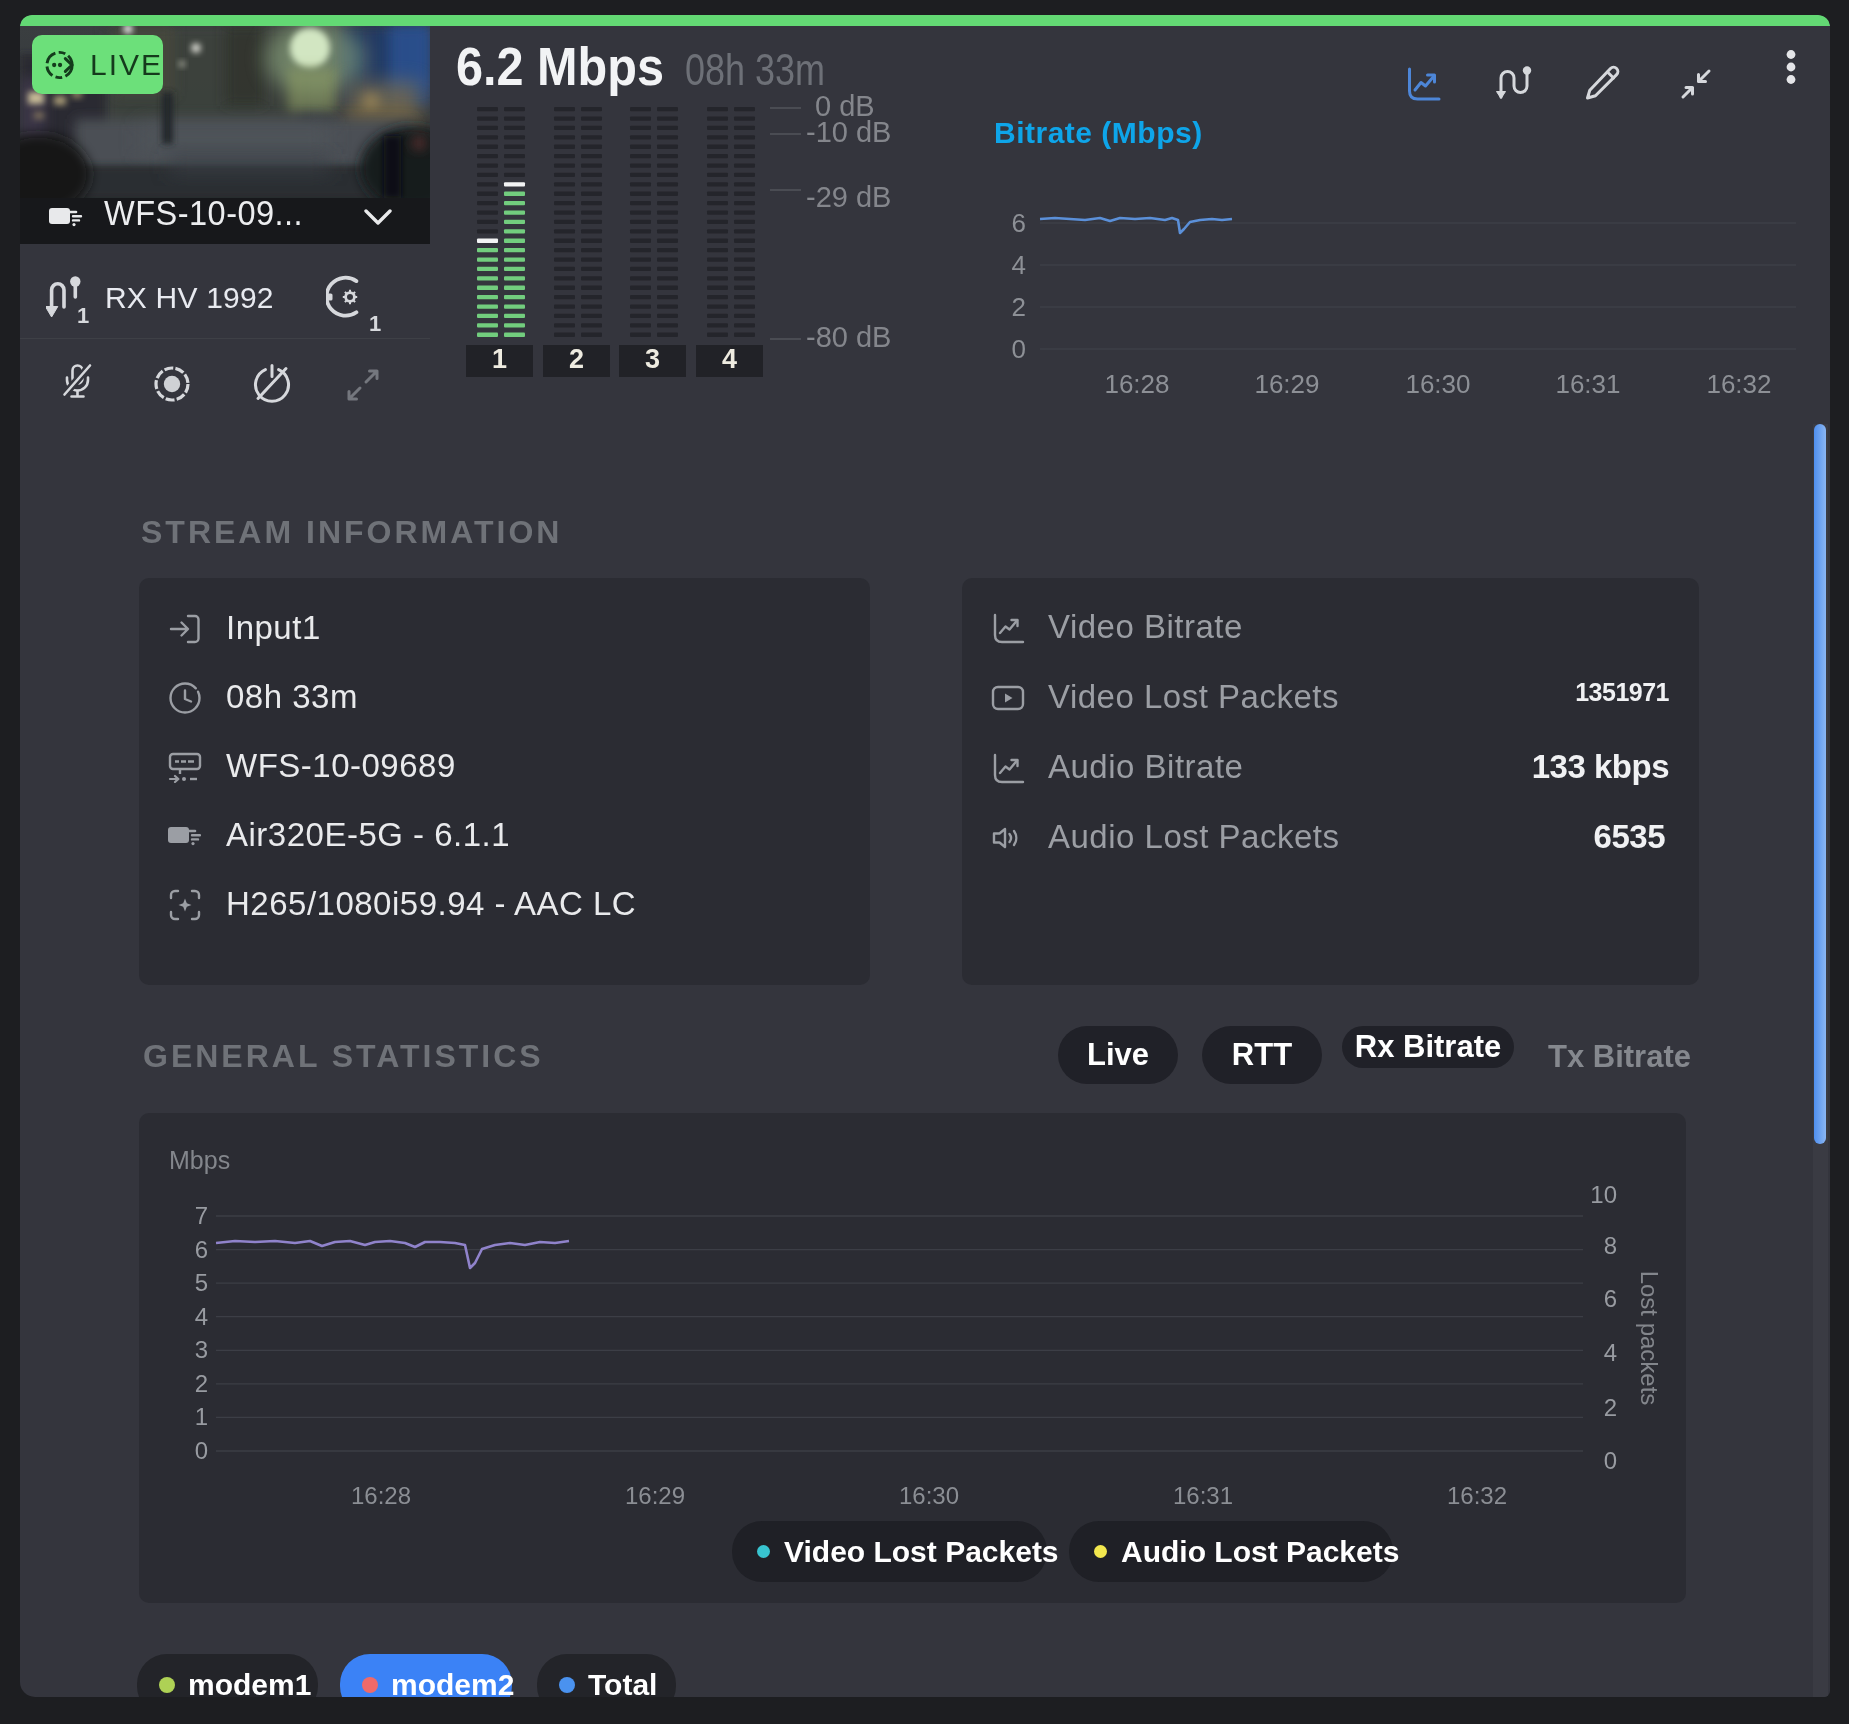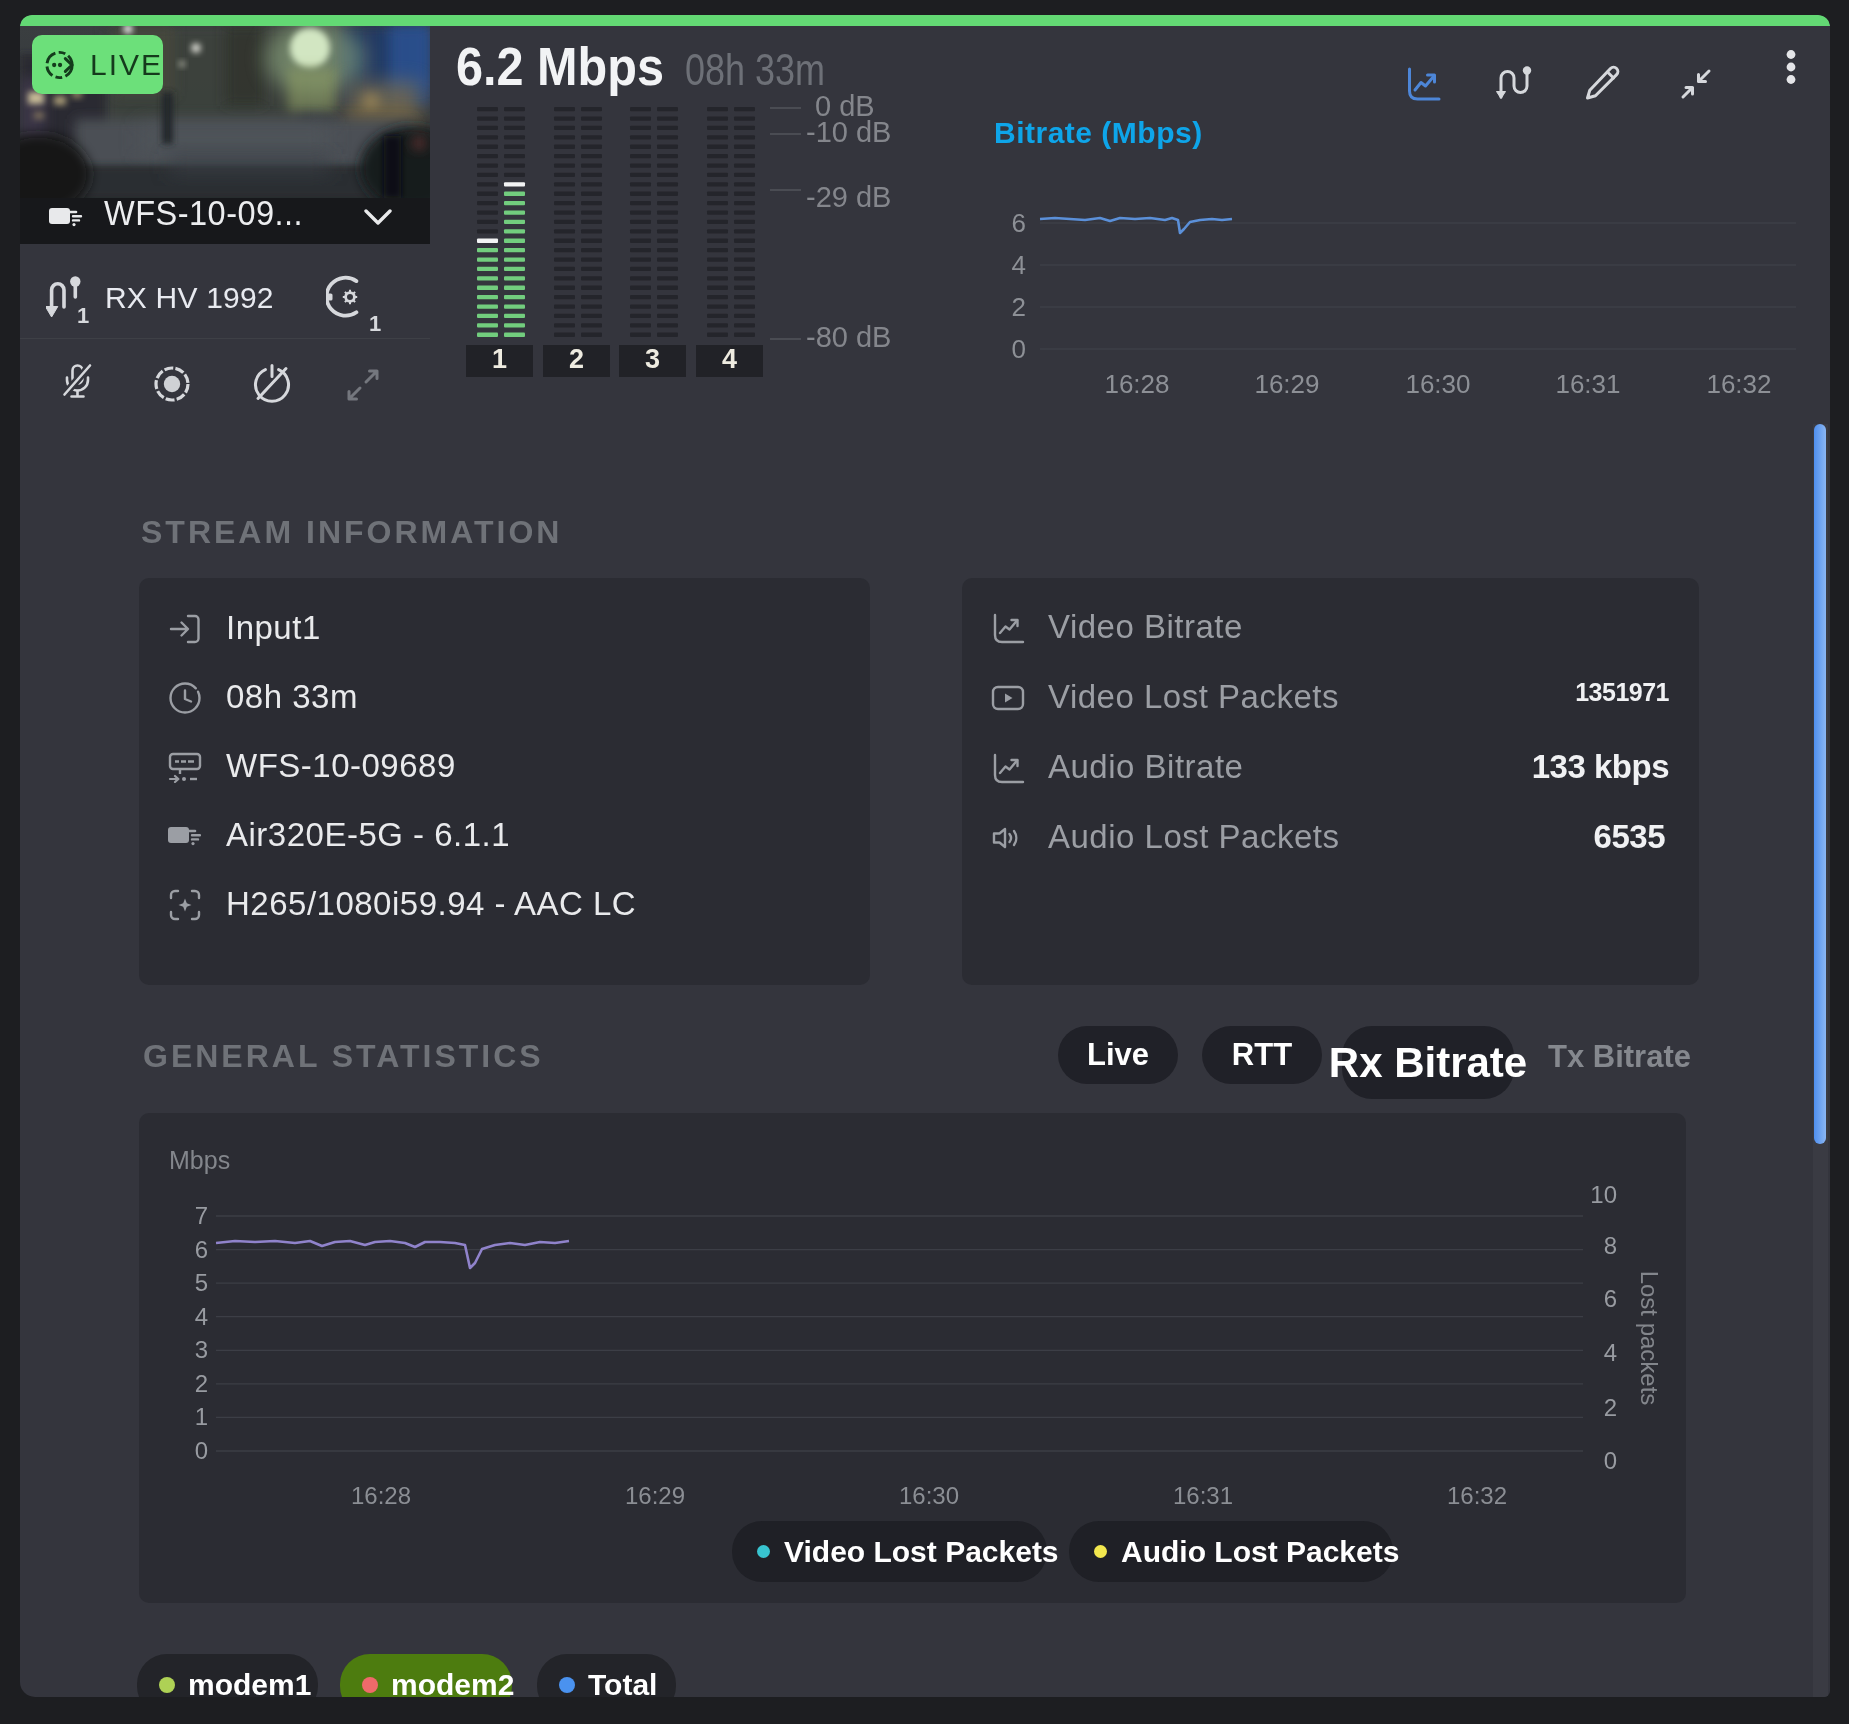--- a/index.html
+++ b/index.html
@@ -425,21 +425,21 @@
     <div class="abs" style="left:1250px;top:733px;width:399px;text-align:right;font-size:33px;color:#f0f1f3;font-weight:bold;letter-spacing:-0.5px;">133 kbps</div>
     <svg class="abs" style="left:971px;top:810px" width="36" height="26" viewBox="0 0 36 26">
       <path d="M14 4 L8.5 8.5 H3 v9 h5.5 L14 22 Z" stroke="#9b9ea4" stroke-width="2.4" fill="none" stroke-linecap="round" stroke-linejoin="round"></path>
       <path d="M18.5 9 a6.5 6.5 0 0 1 0 8 M23 6 a12 12 0 0 1 0 14" stroke="#9b9ea4" stroke-width="2.4" fill="none" stroke-linecap="round" stroke-linejoin="round"></path>
     </svg>
     <div class="abs" style="left:1028px;top:803px;font-size:33px;color:#9b9ea4;letter-spacing:0.5px;">Audio Lost Packets</div>
     <div class="abs" style="left:1246px;top:803px;width:399px;text-align:right;font-size:33px;color:#f0f1f3;font-weight:bold;letter-spacing:-0.5px;">6535</div>
     <div class="sechead" style="left:123px;top:1023px;">GENERAL STATISTICS</div>
     <div class="pill" style="left:1038px;top:1011px;width:120px;height:58px;font-size:31px;">Live</div>
     <div class="pill" style="left:1182px;top:1011px;width:120px;height:58px;font-size:31px;">RTT</div>
-    <div class="pill" style="left:1322px;top:1011px;width:172px;height:73px;font-size:42px;">Rx Bitrate</div>
+    <div class="pill" style="left:1322px;top:1011px;width:172px;height:42px;font-size:31px;">Rx Bitrate</div>
     <div class="abs" style="left:1528px;top:1024px;font-size:31px;color:#85888e;font-weight:600;white-space:nowrap;">Tx Bitrate</div>
     <div class="card" style="left:119px;top:1098px;width:1547px;height:490px;"></div>
     <div class="abs" style="left:149px;top:1131px;font-size:25px;color:#83868c;">Mbps</div>
     <svg class="abs" style="left:140px;top:1160px" width="1520" height="360" viewBox="0 0 1520 360">
       <line x1="56" y1="41.0" x2="1423" y2="41.0" stroke="#3c3e46" stroke-width="1.3"></line>
       <text x="48" y="49.0" text-anchor="end" font-size="24" fill="#989ba1" font-family="Liberation Sans,sans-serif">7</text>
       <line x1="56" y1="74.6" x2="1423" y2="74.6" stroke="#3c3e46" stroke-width="1.3"></line>
       <text x="48" y="82.6" text-anchor="end" font-size="24" fill="#989ba1" font-family="Liberation Sans,sans-serif">6</text>
       <line x1="56" y1="108.1" x2="1423" y2="108.1" stroke="#3c3e46" stroke-width="1.3"></line>
       <text x="48" y="116.1" text-anchor="end" font-size="24" fill="#989ba1" font-family="Liberation Sans,sans-serif">5</text>
@@ -472,21 +472,21 @@
       <span style="margin-left:14px;">Video Lost Packets</span>
     </div>
     <div class="pill" style="left:1049px;top:1506px;width:324px;height:61px;font-size:30px;background:#1f2026;justify-content:flex-start;">
       <span class="dot" style="width:13px;height:13px;background:#f2e74e;margin-left:25px;"></span>
       <span style="margin-left:14px;">Audio Lost Packets</span>
     </div>
     <div class="pill" style="left:117px;top:1639px;width:181px;height:62px;font-size:30px;background:#232429;justify-content:flex-start;">
       <span class="dot" style="width:16px;height:16px;background:#aed155;margin-left:22px;"></span>
       <span style="margin-left:13px;">modem1</span>
     </div>
-    <div class="pill" style="left:320px;top:1639px;width:172px;height:62px;font-size:30px;background:#4d7c0f;justify-content:flex-start;">
+    <div class="pill" style="left:320px;top:1639px;width:172px;height:62px;font-size:30px;background:#3b82f6;justify-content:flex-start;">
       <span class="dot" style="width:16px;height:16px;background:#ef6a6a;margin-left:22px;"></span>
       <span style="margin-left:13px;">modem2</span>
     </div>
     <div class="pill" style="left:517px;top:1639px;width:139px;height:62px;font-size:30px;background:#232429;justify-content:flex-start;">
       <span class="dot" style="width:16px;height:16px;background:#4a92ef;margin-left:22px;"></span>
       <span style="margin-left:13px;">Total</span>
     </div>
     <div class="abs" style="left:1793px;top:409px;width:15px;height:1273px;background:#3a3b43;"></div>
     <div class="abs" style="left:1794px;top:409px;width:12px;height:720px;background:linear-gradient(90deg,#4f8fef,#8ab6f3);border-radius:6px;"></div>
   </div>

